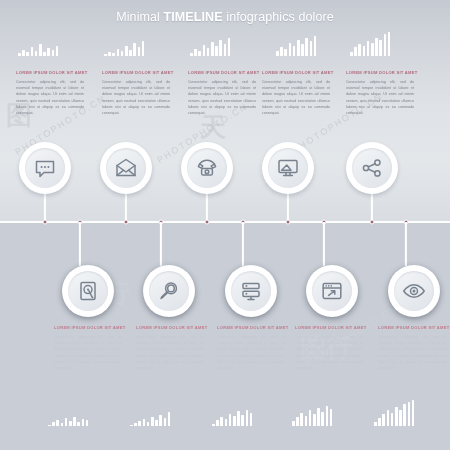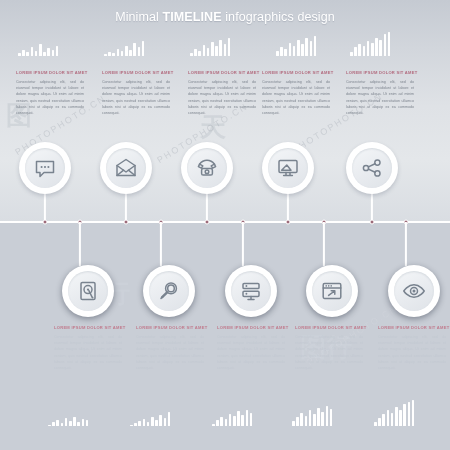--- a/index.html
+++ b/index.html
@@ -95,21 +95,21 @@
 </style>
 </head>
 <body>
 
 <div id="stage">
 
   <div class="bg-top"></div>
   <div class="bg-bottom"></div>
 
   <div class="title">
-    <span>Minimal </span><span class="strong">TIMELINE</span><span> infographics design</span>
+    <span>Minimal </span><span class="strong">TIMELINE</span><span> infographics dolore</span>
   </div>
 
   <div class="wm" style="left:8px; top:120px; transform:rotate(-32deg);">PHOTOPHOTO.CN</div>
   <div class="wm" style="left:150px; top:128px; transform:rotate(-32deg);">PHOTOPHOTO.CN</div>
   <div class="wm" style="left:285px; top:118px; transform:rotate(-32deg);">PHOTOPHOTO.CN</div>
   <div class="wm dark" style="left:300px; top:330px; transform:rotate(-32deg);">PHOTOPHOTO.CN</div>
   <div class="wm-cjk" style="left:6px; top:98px;">图</div>
   <div class="wm-cjk" style="left:200px; top:110px;">天</div>
   <div class="wm-cjk dark" style="left:78px; top:276px;">图行</div>
   <div class="wm-cjk dark" style="left:300px; top:330px;">图行</div>

